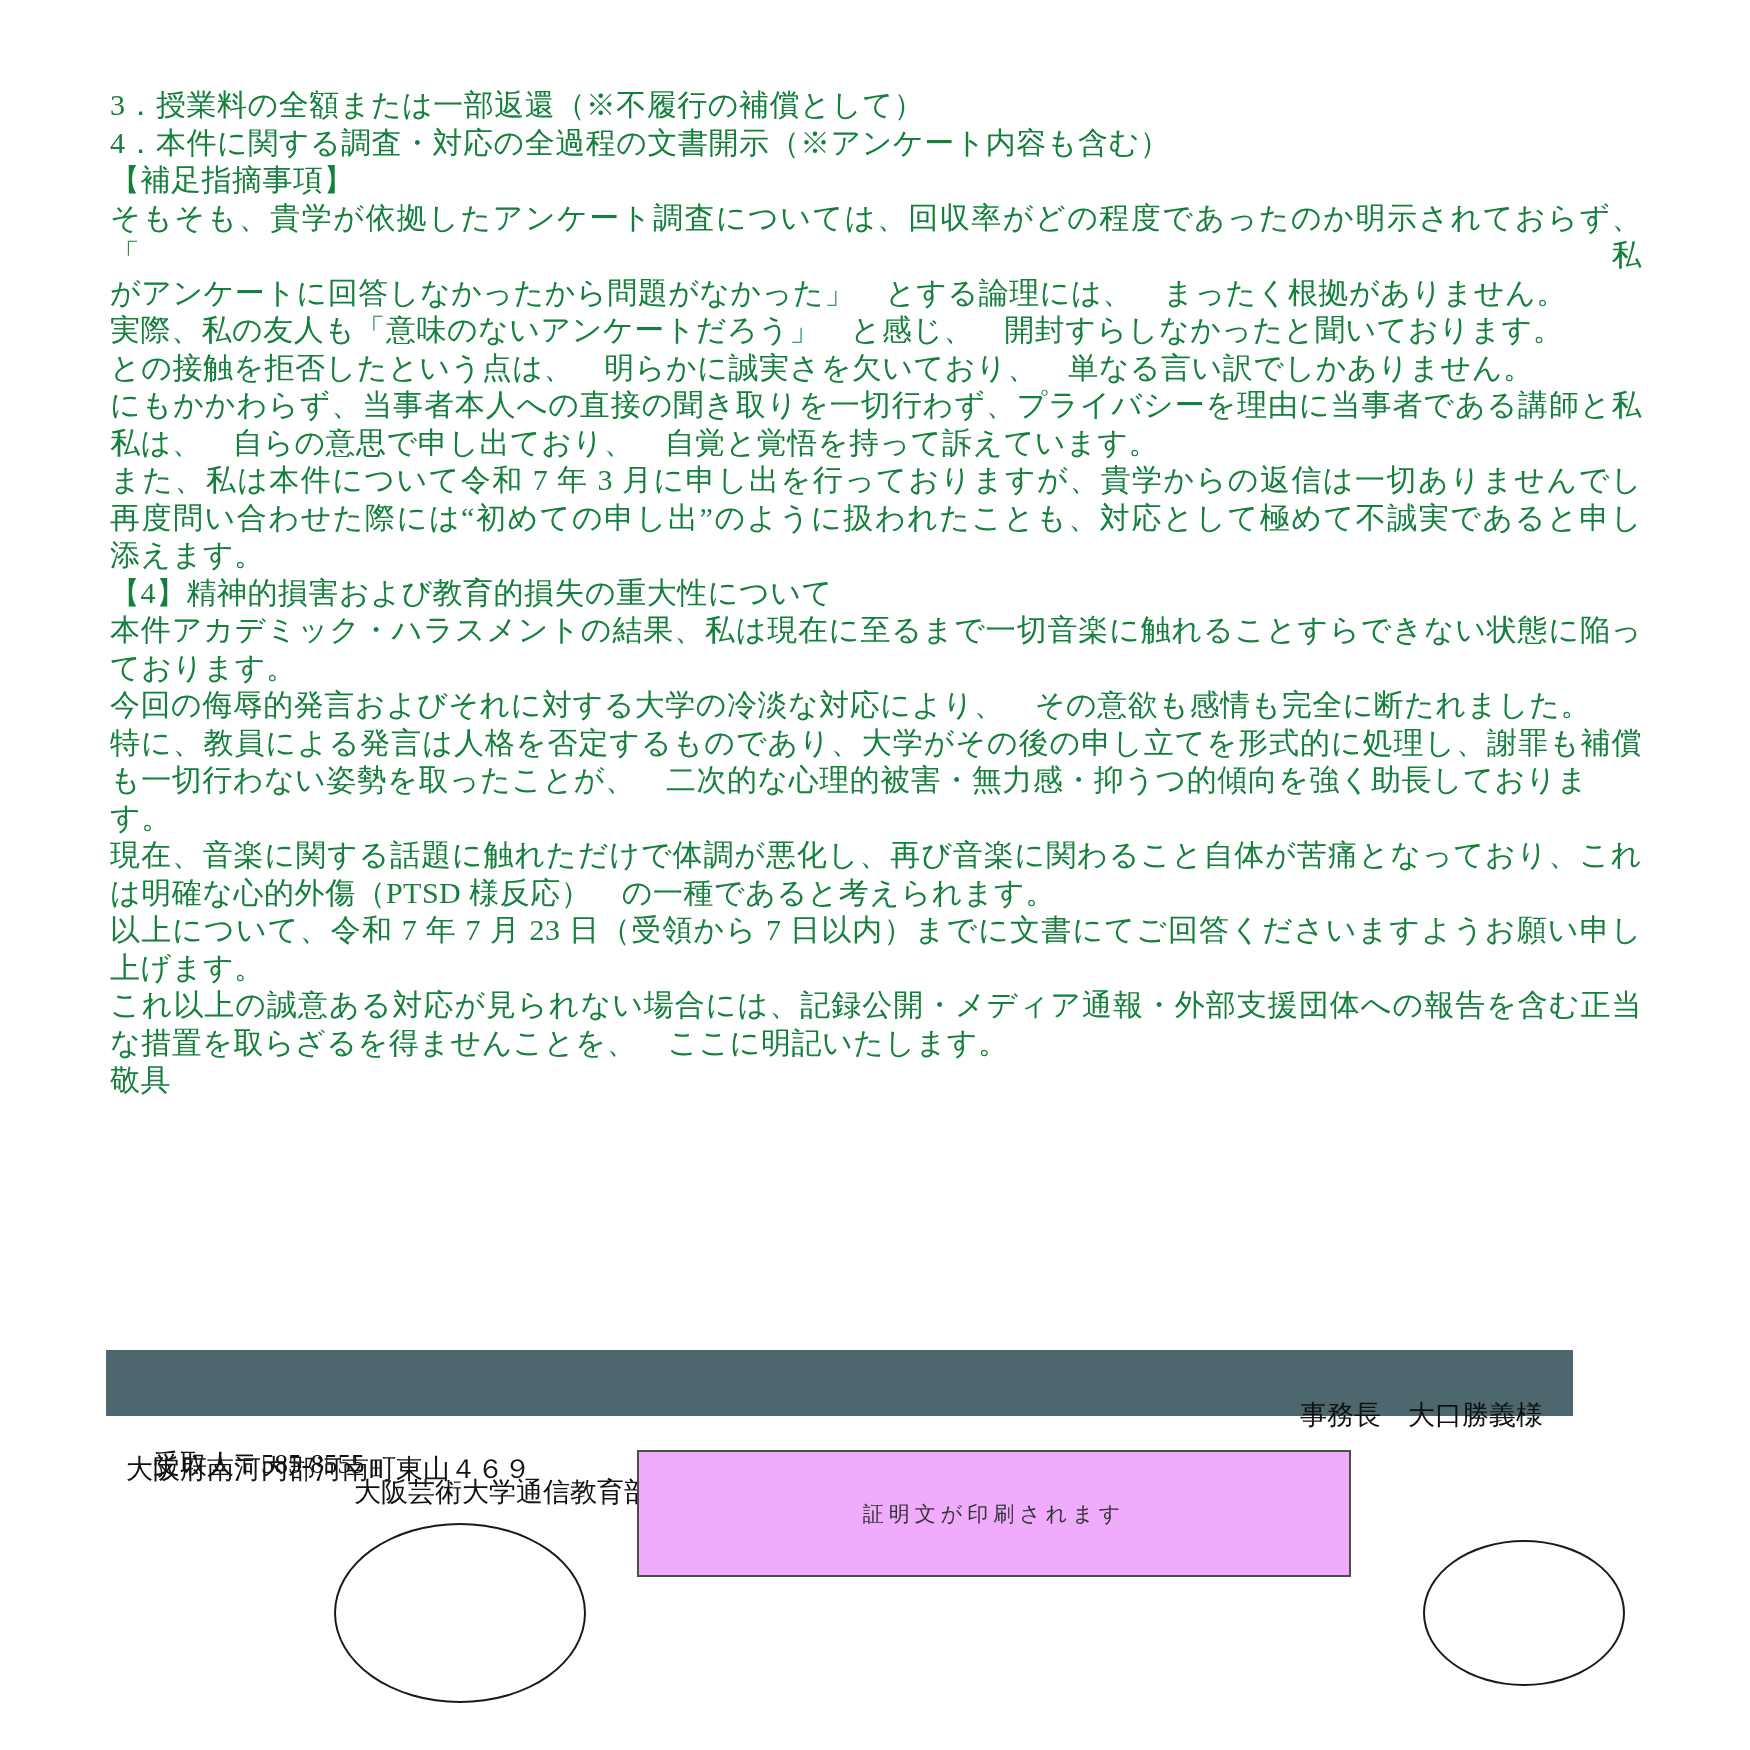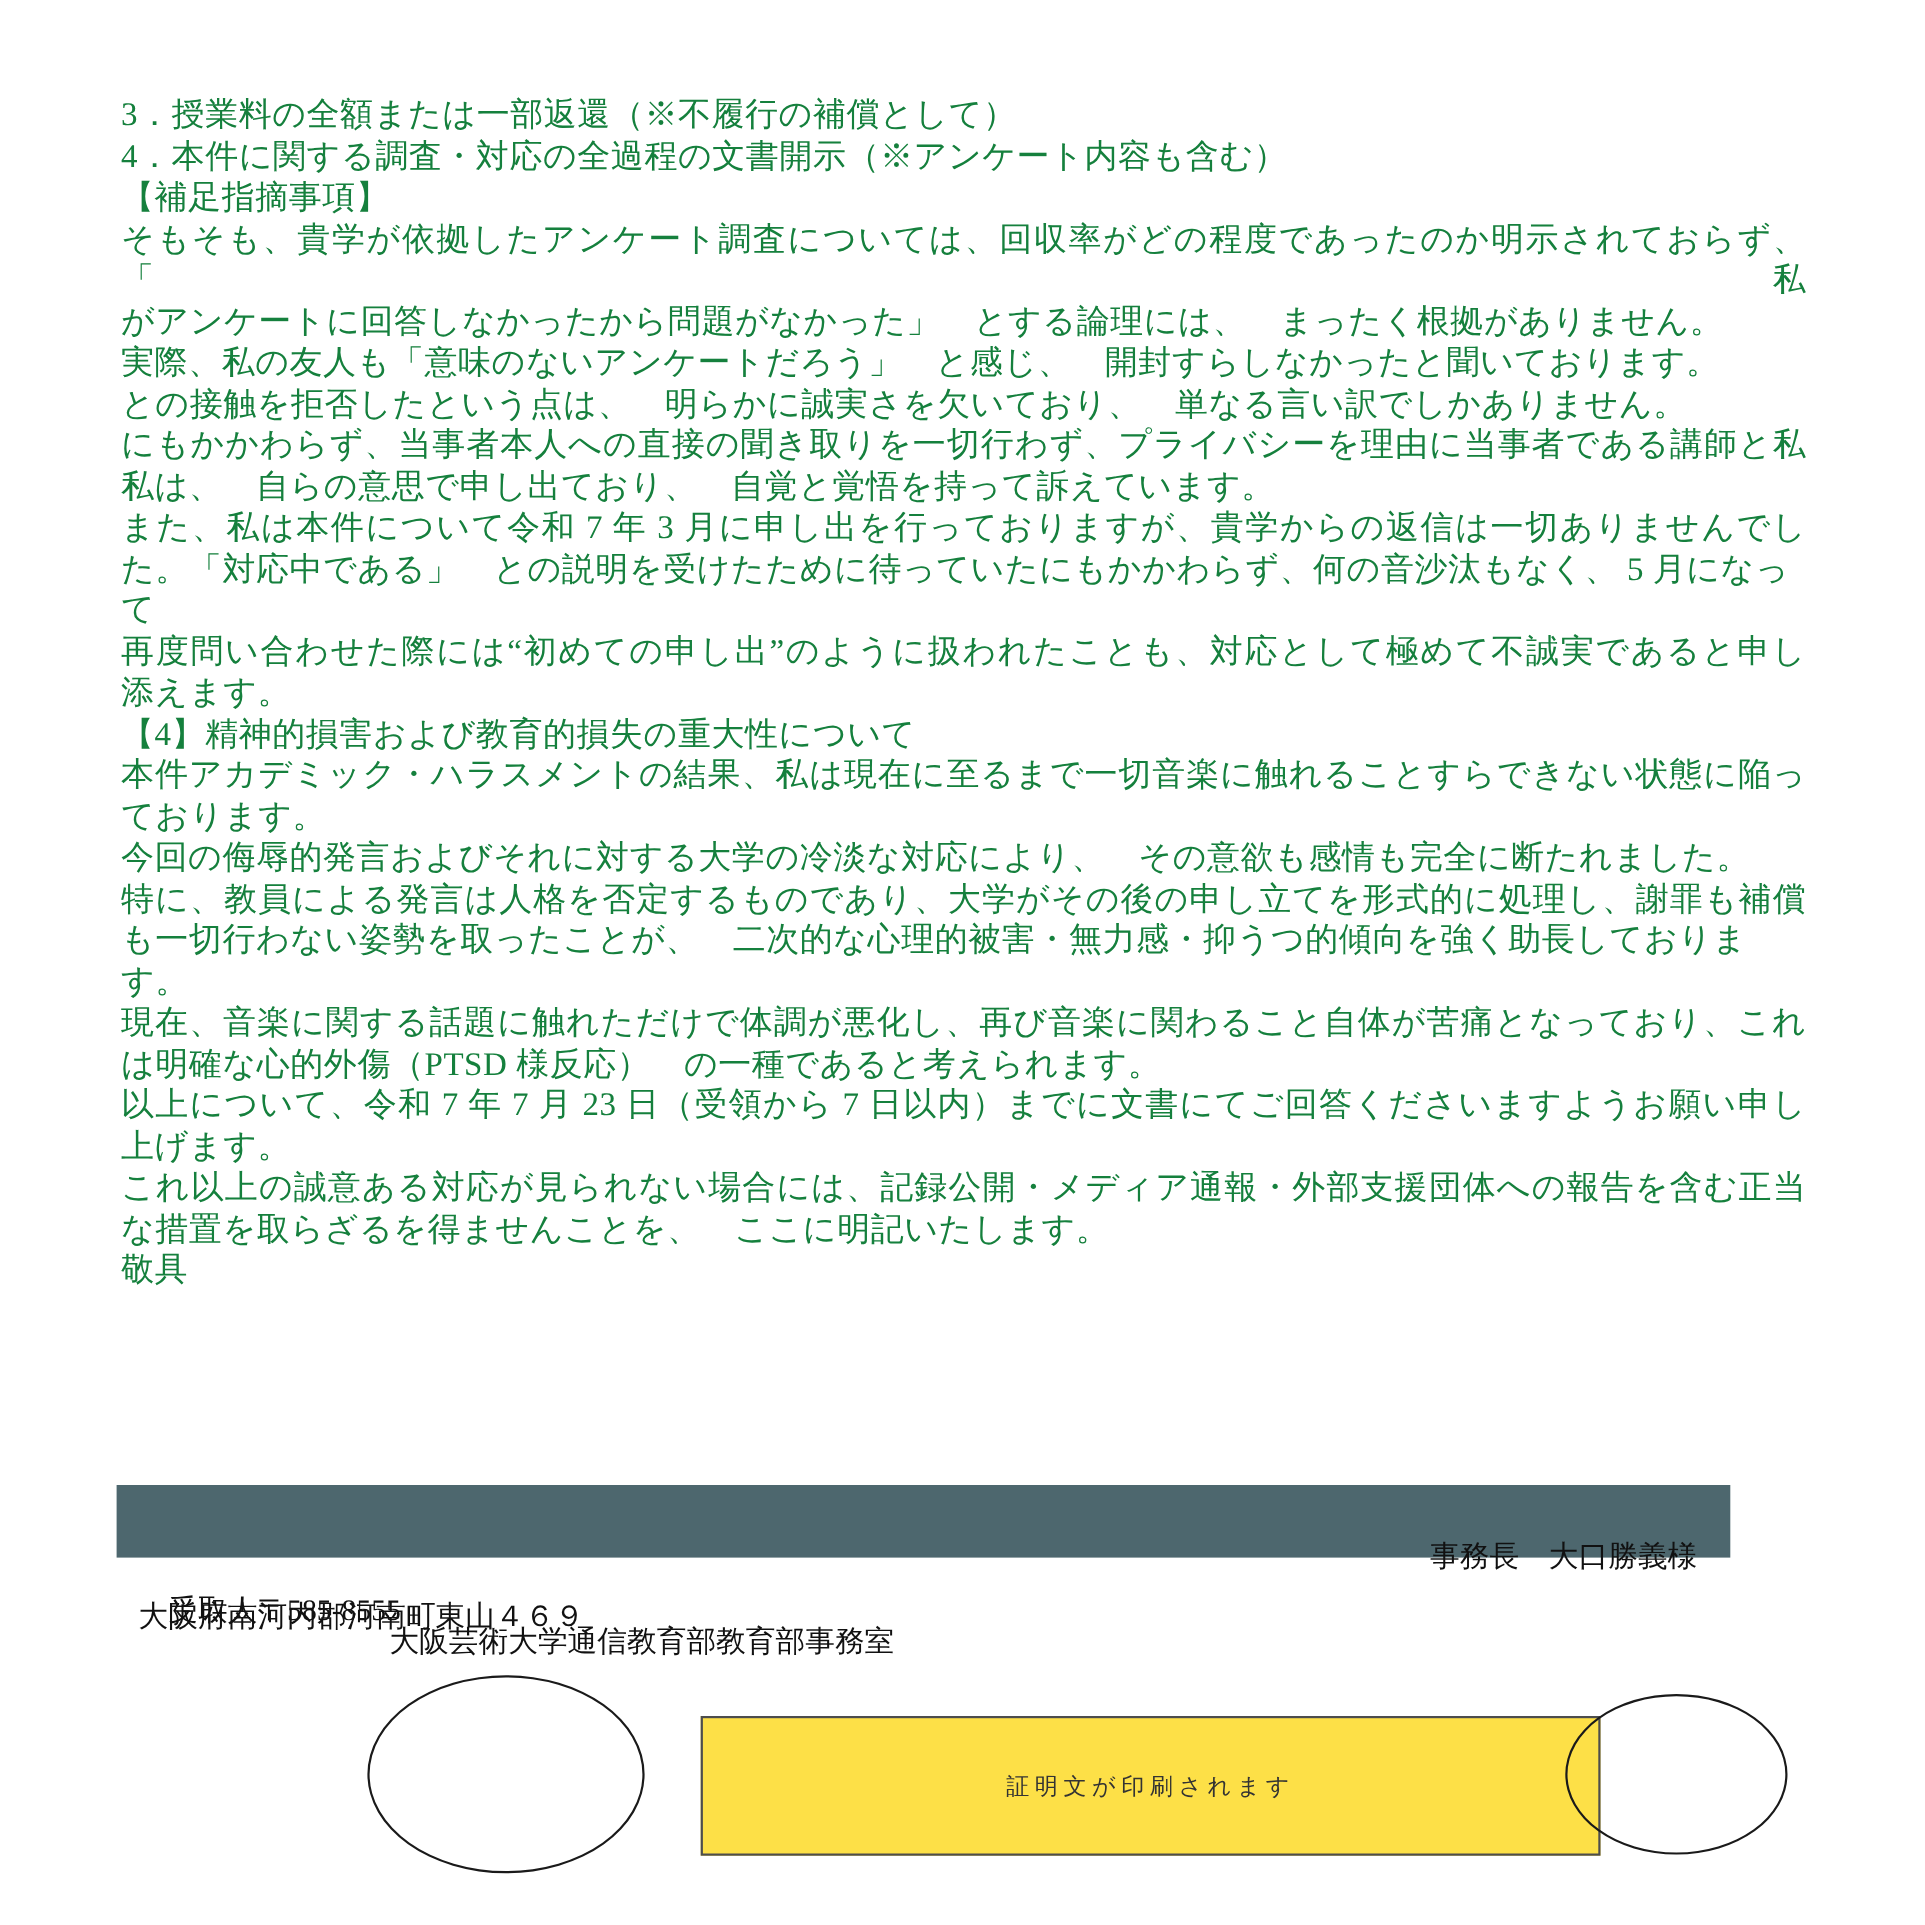--- a/index.html
+++ b/index.html
@@ -54,28 +54,28 @@
   .stamp-ellipse{
     position:absolute;
     border:2px solid #1a1a1a;
     border-radius:50%;
     background:transparent;
   }
   .stamp-ellipse.left{left:334px;top:1523px;width:248px;height:176px;}
   .stamp-ellipse.right{left:1423px;top:1540px;width:198px;height:142px;}
   .cert-box{
     position:absolute;
-    left:637px;top:1560px;
-    width:818px;height:127px;
+    left:637px;top:1450px;
+    width:714px;height:127px;
     border:2px solid #4d4d4d;
     box-sizing:border-box;
     display:flex;
     align-items:center;
     justify-content:center;
-    background:#fde047;
+    background:#f0abfc;
   }
   .cert-note{
     font-family:"DejaVu Sans","Liberation Sans",sans-serif;
     font-size:21px;
     letter-spacing:5px;
     color:#333333;
   }
 </style>
 </head>
 <body>
@@ -86,21 +86,20 @@
       <div class="line">3．授業料の全額または一部返還（※不履行の補償として）</div>
       <div class="line">4．本件に関する調査・対応の全過程の文書開示（※アンケート内容も含む）</div>
       <div class="line">【補足指摘事項】</div>
       <div class="line flush">そもそも、貴学が依拠したアンケート調査については、回収率がどの程度であったのか明示されておらず、「私</div>
       <div class="line">がアンケートに回答しなかったから問題がなかった」　とする論理には、　まったく根拠がありません。</div>
       <div class="line">実際、私の友人も「意味のないアンケートだろう」　と感じ、　開封すらしなかったと聞いております。</div>
       <div class="line">との接触を拒否したという点は、　明らかに誠実さを欠いており、　単なる言い訳でしかありません。</div>
       <div class="line flush">にもかかわらず、当事者本人への直接の聞き取りを一切行わず、プライバシーを理由に当事者である講師と私</div>
       <div class="line">私は、　自らの意思で申し出ており、　自覚と覚悟を持って訴えています。</div>
       <div class="line flush">また、私は本件について令和 7 年 3 月に申し出を行っておりますが、貴学からの返信は一切ありませんでし</div>
-      <div class="line">た。「対応中である」　との説明を受けたために待っていたにもかかわらず、何の音沙汰もなく、 5 月になって</div>
       <div class="line flush">再度問い合わせた際には“初めての申し出”のように扱われたことも、対応として極めて不誠実であると申し</div>
       <div class="line">添えます。</div>
       <div class="line">【4】精神的損害および教育的損失の重大性について</div>
       <div class="line flush">本件アカデミック・ハラスメントの結果、私は現在に至るまで一切音楽に触れることすらできない状態に陥っ</div>
       <div class="line">ております。</div>
       <div class="line">今回の侮辱的発言およびそれに対する大学の冷淡な対応により、　その意欲も感情も完全に断たれました。</div>
       <div class="line flush">特に、教員による発言は人格を否定するものであり、大学がその後の申し立てを形式的に処理し、謝罪も補償</div>
       <div class="line">も一切行わない姿勢を取ったことが、　二次的な心理的被害・無力感・抑うつ的傾向を強く助長しております。</div>
       <div class="line flush">現在、音楽に関する話題に触れただけで体調が悪化し、再び音楽に関わること自体が苦痛となっており、これ</div>
       <div class="line">は明確な心的外傷（PTSD 様反応）　の一種であると考えられます。</div>

